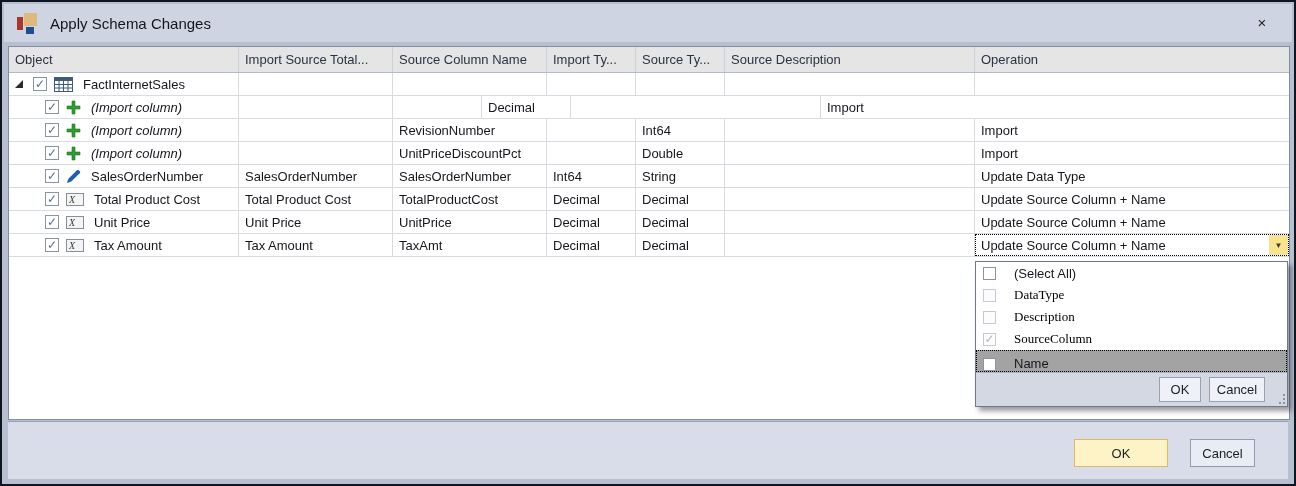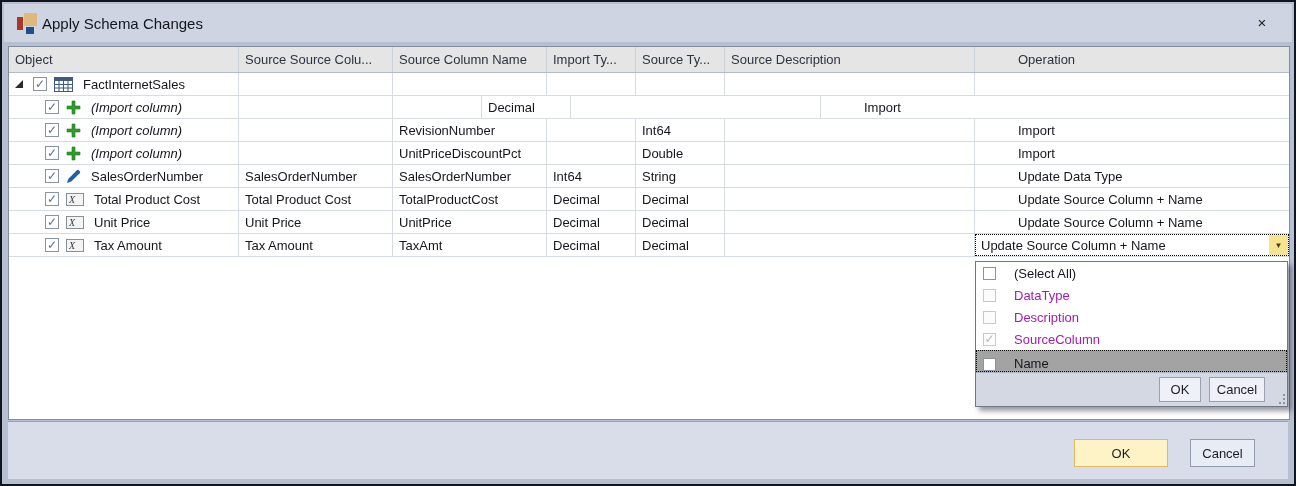--- a/index.html
+++ b/index.html
@@ -10,21 +10,21 @@
     position:relative; width:1296px; height:486px;
     background:#b7c0d1; border:2px solid #10151f; overflow:hidden;
   }
 
   
   .titlebar {
     position:absolute; left:2px; top:2px; right:2px; height:38px;
     background:#ced4e2; display:flex; align-items:center; padding-left:12px;
   }
   .app-icon { width:24px; height:24px; flex:0 0 auto; }
-  .title-text { margin-left:2px; font-size:15px; color:#14151c; }
+  .title-text { margin-left:10px; font-size:15px; color:#14151c; }
   .close-btn {
     position:absolute; right:20px; top:9px; font-size:15px; color:#1c1c1c;
     width:20px; height:20px; text-align:center; line-height:20px; cursor:default;
   }
 
   
   .grid {
     position:absolute; left:6px; top:44px; width:1282px; height:374px;
     background:#fff; border:1px solid #838d9d;
   }
@@ -33,21 +33,21 @@
     font-size:13px; color:#2c3340; padding:5px 0 0 6px;
     border-right:1px solid #ccd2db; overflow:hidden; white-space:nowrap;
   }
   .g-row { display:flex; height:23px; border-bottom:1px solid #d7dce3; background:#fff; }
   .cell {
     border-right:1px solid #d7dce3; font-size:13px; color:#16171d;
     display:flex; align-items:center; overflow:hidden; white-space:nowrap;
     padding-left:6px;
   }
   .c0{width:230px} .c1{width:154px} .c2{width:154px} .c3{width:89px}
-  .c4{width:89px} .c5{width:250px} .c6{flex:1; border-right:none;margin-left:37px;}
+  .c4{width:89px} .c5{width:250px} .c6{flex:1; border-right:none;}
   .cell.c-obj { padding-left:0; }
   .italic { font-style:italic; }
 
   
   .cb {
     width:14px; height:14px; background:#fff; border:1px solid #8b94a4;
     display:inline-flex; align-items:center; justify-content:center; flex:0 0 auto;
   }
   .cb.checked::after { content:"✓"; font-size:12px; line-height:12px; color:#5d7191; }
   .cb.dis { border-color:#c5cad2; background:#fcfcfc; }
@@ -79,21 +79,21 @@
 
   
   .dropdown {
     position:absolute; left:973px; top:259px; width:313px;
     background:#fff; border:1px solid #6f7889;
     box-shadow:4px 4px 5px rgba(30,34,48,0.45); z-index:5;
   }
   .dd-item { height:22px; display:flex; align-items:center; padding-left:6px; font-size:13px; color:#16171d; border:1px solid transparent; }
   .dd-item .cb { width:13px; height:13px; }
   .dd-item .dd-label { margin-left:18px; }
-  .dd-item.disabled .dd-label { color:#a21caf; }
+  .dd-item.disabled .dd-label { color:#000000;font-family:Liberation Serif, serif; }
   .dd-item.highlight { background:#a3a3a3; border:1px dotted #000;align-items:flex-end; }
   .dd-footer {
     height:34px; background:#d3d8e3; border-top:1px solid #abb2c0;
     display:flex; align-items:center; justify-content:flex-end; padding-right:22px; gap:8px;
     position:relative;
   }
   .dd-btn {
     height:25px; background:#eef1f8; border:1px solid #99a1b1; font-size:13px; color:#1d1d22;
     display:flex; align-items:center; justify-content:center;
   }
@@ -124,21 +124,21 @@
       <rect x="10" y="16" width="8" height="7" fill="#1f4e8c"></rect>
     </svg>
     <span class="title-text">Apply Schema Changes</span>
     <span class="close-btn">×</span>
   </div>
 
   <div class="grid">
 
     <div class="g-header">
       <div class="hcell c0">Object</div>
-      <div class="hcell c1">Source Source Colu...</div>
+      <div class="hcell c1">Import Source Total...</div>
       <div class="hcell c2">Source Column Name</div>
       <div class="hcell c3">Import Ty...</div>
       <div class="hcell c4">Source Ty...</div>
       <div class="hcell c5">Source Description</div>
       <div class="hcell c6">Operation</div>
     </div>
 
     <div class="g-row">
       <div class="cell c0 c-obj">
         <svg class="expander" viewBox="0 0 10 10">

